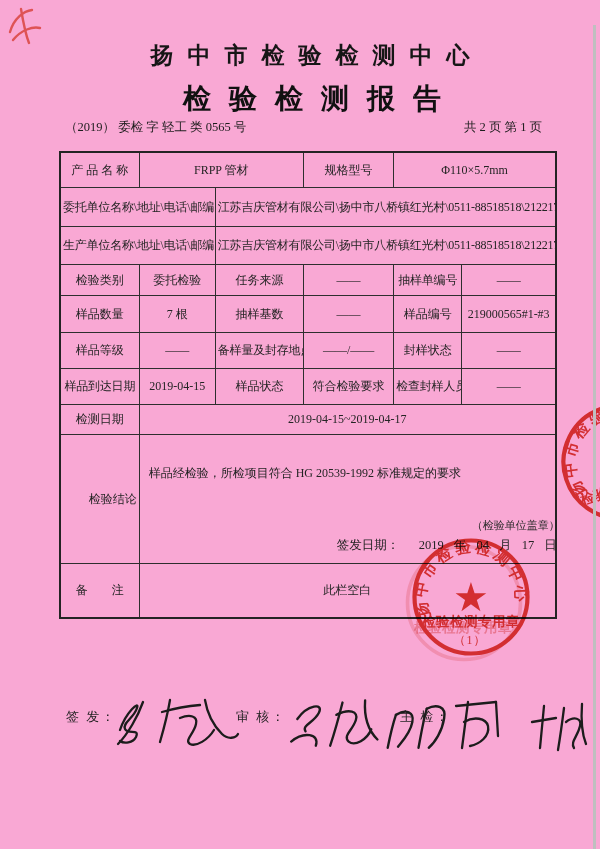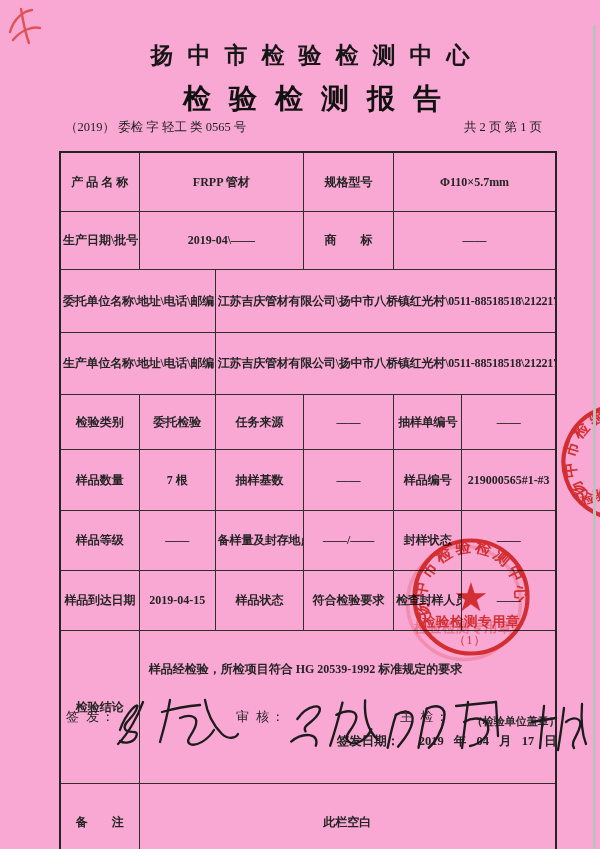--- a/index.html
+++ b/index.html
@@ -25,31 +25,31 @@
   
   table.report{
     position:absolute;left:59px;top:151px;width:498px;
     border-collapse:collapse;table-layout:fixed;
     border:2.6px solid #242424;
   }
   table.report td{
     border:1.5px solid #2e2e2e;
     font-size:12px;color:#242424;
     text-align:center;vertical-align:middle;
-    padding:16px 2px;overflow:hidden;white-space:nowrap;font-weight:bold;
+    padding:4px 2px;overflow:hidden;white-space:nowrap;
   }
   td.left{text-align:left;padding-left:8px;}
   td.sm{font-size:11px;letter-spacing:-0.2px;margin-left:10px;}
   td.tiny{font-size:9.5px;}
   tr.r1 td{height:26px;} tr.r2 td{height:25px;}
   tr.r3 td{height:30px;} tr.r4 td{height:29px;}
   tr.r5 td{height:22px;} tr.r6 td{height:28px;}
   tr.r7 td{height:27px;} tr.r8 td{height:27px;}
   tr.r9 td{height:27px;} tr.r10 td{height:21px;}
-  tr.r11 td{height:67px;} tr.r12 td{height:120px;}
+  tr.r11 td{height:67px;} tr.r12 td{height:120px;text-align:right;}
   tr.r13 td{height:45px;}
   td.conc{position:relative;vertical-align:top;text-align:left;white-space:normal;}
   .conc-text{position:absolute;left:9px;top:30px;font-size:12px;white-space:nowrap;}
   .seal-hint{position:absolute;left:332px;top:83px;font-size:11px;color:#2a2a2a;}
   .issue-label{position:absolute;left:197px;top:102px;font-size:12.5px;}
   .issue-date{position:absolute;left:279px;top:102px;font-size:12.5px;word-spacing:7px;}
   
   .stamp{position:absolute;width:150px;height:150px;mix-blend-mode:multiply;opacity:.93;pointer-events:none;}
   .stamp-a{left:396px;top:522px;}
   .stamp-b{left:545px;top:387px;transform:rotate(-18deg);}
@@ -98,26 +98,20 @@
         <col style="width:68px">
         <col style="width:94px">
     </colgroup>
     <tbody>
         <tr class="r1">
       <td>产 品 名 称</td>
       <td colspan="2">FRPP 管材</td>
       <td>规格型号</td>
       <td colspan="2">Φ110×5.7mm</td>
     </tr>
-    <tr class="r2">
-      <td>生产日期\批号</td>
-      <td colspan="2">2019-04\——</td>
-      <td>商　　标</td>
-      <td colspan="2">——</td>
-    </tr>
     <tr class="r3">
       <td colspan="2" class="sm">委托单位名称\地址\电话\邮编</td>
       <td colspan="4" class="left sm">江苏吉庆管材有限公司\扬中市八桥镇红光村\0511-88518518\212217</td>
     </tr>
     <tr class="r4">
       <td colspan="2" class="sm">生产单位名称\地址\电话\邮编</td>
       <td colspan="4" class="left sm">江苏吉庆管材有限公司\扬中市八桥镇红光村\0511-88518518\212217</td>
     </tr>
     <tr class="r5">
       <td>检验类别</td>
@@ -143,20 +137,24 @@
       <td>封样状态</td>
       <td>——</td>
     </tr>
     <tr class="r9">
       <td class="sm">样品到达日期</td>
       <td>2019-04-15</td>
       <td>样品状态</td>
       <td>符合检验要求</td>
       <td class="sm">检查封样人员</td>
       <td>——</td>
+    </tr>
+    <tr class="r10">
+      <td>检测日期</td>
+      <td colspan="5">2019-04-15~2019-04-17</td>
     </tr>
     <tr class="r12">
       <td>检验结论</td>
       <td colspan="5" class="conc">
         <span class="conc-text">样品经检验，所检项目符合 HG 20539-1992 标准规定的要求</span>
         <span class="seal-hint">（检验单位盖章）</span>
         <span class="issue-label">签发日期：</span>
         <span class="issue-date">2019 年 04 月 17 日</span>
       </td>
     </tr>

